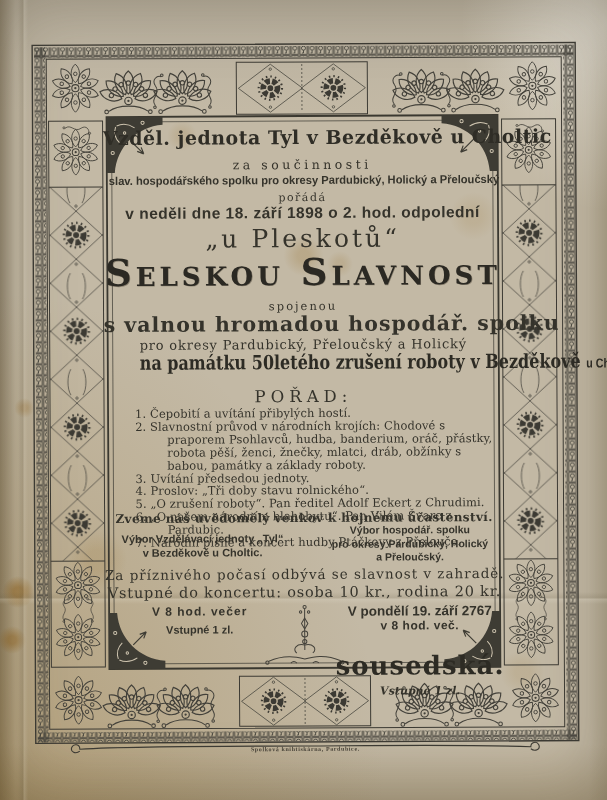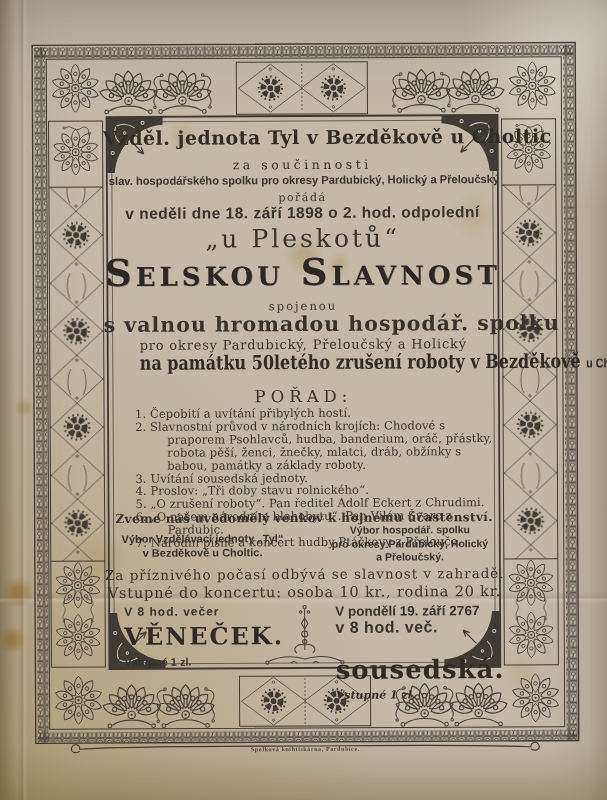--- a/index.html
+++ b/index.html
@@ -49,25 +49,25 @@
   .program-list { position:absolute; left:121px; top:407px; width:374px; text-align:left; }
   .pored-item { font-size:11.5px; line-height:12.9px; padding-left:46px; text-indent:-32px; letter-spacing:.1px; }
   .invitation  { top:511px; font-size:12px; font-weight:bold; letter-spacing:.4px; }
   .sig-row { position:absolute; left:104px; top:524px; width:399px; display:flex; justify-content:space-between; }
   .sig { font-family:"Liberation Sans",sans-serif; font-weight:bold; text-align:center; white-space:nowrap; }
   .sig-left  { width:47%; font-size:10.5px; line-height:13.5px; }
   .sig-right { width:49%; font-size:11px; line-height:14px; padding-top:7px; }
   .weather   { top:566px; font-size:13.5px; letter-spacing:1px; }
   .admission { top:584px; font-size:14.5px; letter-spacing:.8px; }
   .evening-row { position:absolute; left:104px; top:604px; width:399px; display:flex; }
-  .ev-col { width:44%; white-space:nowrap;padding-left:19px; }
+  .ev-col { width:44%; text-align:center; white-space:nowrap;padding-left:19px; }
   .ev-spacer { width:12%; }
   .ev-time  { font-family:"Liberation Sans",sans-serif; font-weight:bold; font-size:12px; letter-spacing:1px; }
   .ev-date  { font-family:"Liberation Sans",sans-serif; font-weight:bold; font-size:13.5px; }
-  .ev-time2 { font-family:"Liberation Sans",sans-serif; font-weight:bold; font-size:16px; letter-spacing:.5px; }
+  .ev-time2 { font-family:"Liberation Sans",sans-serif; font-weight:bold; font-size:12px; letter-spacing:.5px; }
   .ev-title-l { font-size:24px; font-weight:bold; letter-spacing:2px; margin-top:3px; color:#2d2b24;}
   .ev-title-r { font-size:26px; font-weight:bold; letter-spacing:1px; margin-top:18px; color:#2d2b24;}
   .ev-fee   { font-family:"Liberation Sans",sans-serif; font-weight:bold; font-size:11px; margin-top:5px; }
   .ev-fee-i { font-family:"DejaVu Serif",serif; font-style:italic; font-weight:bold; font-size:11px; margin-top:4px; }
   .imprint { position:absolute; left:104px; top:746px; width:399px; text-align:center;
     font-family:"Liberation Serif",serif; font-weight:bold; font-size:6px; letter-spacing:.6px; color:#4a453a; }
 </style>
 </head>
 <body>
 
@@ -266,21 +266,21 @@
     <div class="t districts">pro okresy Pardubický, Přeloučský a Holický</div>
     <div class="t memory">
       <span class="big">na památku 50letého zrušení roboty v Bezděkově </span><span class="sml">u Choltic.</span>
     </div>
 
     <div class="t program-heading">POŘAD:</div>
 
     <div class="program-list">
       <div class="pored-item"><span>1.</span> <span>Čepobití a uvítání přibylých hostí.</span></div>
       <div class="pored-item"><span>2.</span> <span>Slavnostní průvod v národních krojích: Chodové s praporem Psohlavců, hudba, banderium, oráč, přástky, robota pěší, ženci, žnečky, mlatci, dráb, obžínky s babou, památky a základy roboty.</span></div>
-      <div class="pored-item"><span>3.</span> <span>Uvítání sousedská jednoty.</span></div>
+      <div class="pored-item"><span>3.</span> <span>Uvítání předsedou jednoty.</span></div>
       <div class="pored-item"><span>4.</span> <span>Proslov: „Tři doby stavu rolnického“.</span></div>
       <div class="pored-item"><span>5.</span> <span>„O zrušení roboty“. Pan ředitel Adolf Eckert z Chrudimi.</span></div>
       <div class="pored-item"><span>6.</span> <span>„O našem národním blahobytu“. Pan Vilém Švarc z Pardubic.</span></div>
       <div class="pored-item"><span>7.</span> <span>Národní písně a koncert hudby Ptáčkovy z Přelouče.</span></div>
     </div>
 
     <div class="t invitation">Zveme náš uvědomělý venkov k hojnému účastenství.</div>
 
     <div class="sig-row">
       <div class="sig sig-right">
@@ -293,21 +293,20 @@
         <div>a Přeloučský.</div>
       </div>
     </div>
 
     <div class="t weather">Za příznivého počasí odbývá se slavnost v zahradě.</div>
     <div class="t admission">Vstupné do koncertu: osoba 10 kr., rodina 20 kr.</div>
 
     <div class="evening-row">
       <div class="ev-col">
         <div class="ev-time">V 8 hod. večer</div>
-        <div class="ev-title-l">VĚNEČEK.</div>
         <div class="ev-fee">Vstupné 1 zl.</div>
       </div>
       <div class="ev-spacer"></div>
       <div class="ev-col">
         <div class="ev-date">V pondělí 19. září 2767</div>
         <div class="ev-time2">v 8 hod. več.</div>
         <div class="ev-title-r">sousedská.</div>
         <div class="ev-fee-i">Vstupné 1 zl.</div>
       </div>
     </div>

